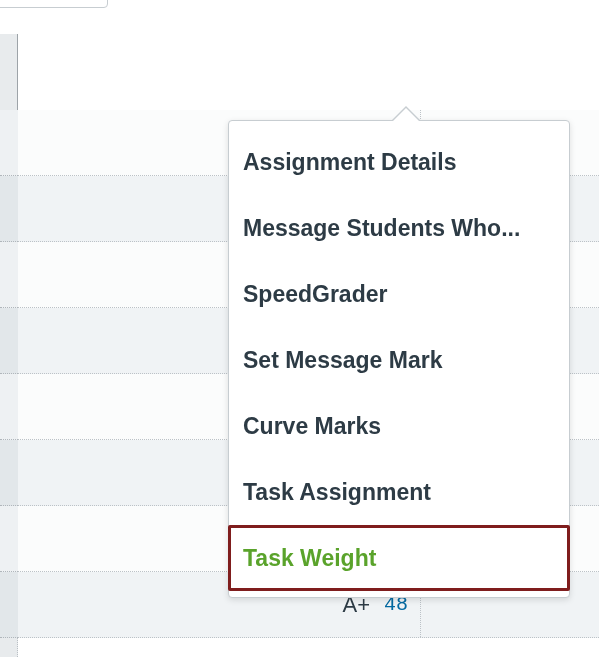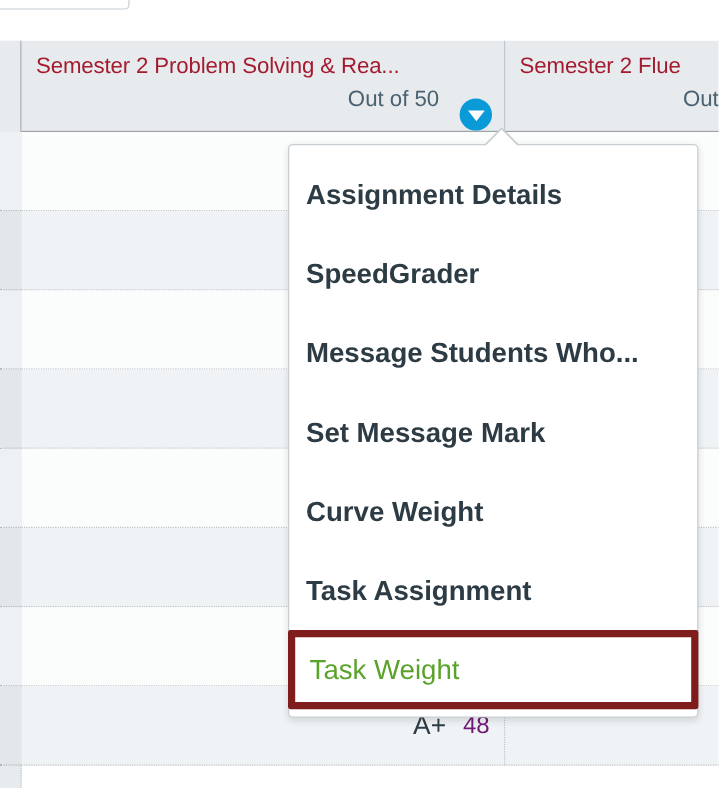--- a/index.html
+++ b/index.html
@@ -161,23 +161,24 @@
   }
   .cell.c1 { left: 0; width: 403px; }
   .cell.c2 { left: 403px; width: 190px; border-right: none; }
 
   .grade-letter {
     color: #2d3b45;
     font-size: 22px;
     line-height: 22px;
   }
   .grade-score {
-    color: #701a75;
+    color: #0369a1;
     font-size: 20px;
     line-height: 20px;
+    font-family: Liberation Mono, monospace;
   }
 
   
   .strip-row {
     position: absolute;
     left: 0;
     width: 18px;
     height: 66px;
     box-sizing: border-box;
     border-bottom: 1px dotted #b0b6bb;
@@ -189,21 +190,20 @@
   .popup {
     position: absolute;
     left: 228px;
     top: 120px;
     width: 340px;
     background: #ffffff;
     border: 1px solid #c7cdd1;
     border-radius: 4px;
     box-shadow: 0 2px 6px rgba(0,0,0,0.12);
     z-index: 40;
-    margin-left: 12px;
   }
   .popup-pointer,
   .popup-pointer-fill {
     position: absolute;
     width: 0;
     height: 0;
   }
   .popup-pointer {
     left: 162px;
     top: -15px;
@@ -231,23 +231,23 @@
     padding-left: 12px;
     font-size: 23px;
     font-weight: bold;
     color: #2d3b45;
     cursor: pointer;
     box-sizing: border-box;
     border: 2px solid transparent;
     border-radius: 2px;
   }
   .menu-item.selected {
-    border: 6px solid #7f1d1d;
+    border: 3px solid #7f1d1d;
     color: #5aa32b;
-    font-weight: normal;
+    font-weight: bold;
     margin: 0 -1px;
   }
 </style>
 </head>
 <body>
 
 <div id="screen">
 
   <div class="top-stub"></div>
 
@@ -260,36 +260,20 @@
           <div class="strip-row even" style="top: 142px;"></div>
           <div class="strip-row odd" style="top: 208px;"></div>
           <div class="strip-row even" style="top: 274px;"></div>
           <div class="strip-row odd" style="top: 340px;"></div>
           <div class="strip-row even" style="top: 406px;"></div>
           <div class="strip-row odd" style="top: 472px;"></div>
           <div class="strip-row even" style="top: 538px;"></div>
         </div>
     </div>
 
-    <div class="header-row">
-
-      <div class="col-header c1">
-        <div class="col-title">Semester 2 Problem Solving &amp; Rea...</div>
-        <div class="col-sub">Out of 50</div>
-        <button class="col-menu-btn">
-          <span class="caret"></span>
-        </button>
-      </div>
-
-      <div class="col-header c2">
-        <div class="col-title">Semester 2 Flue</div>
-        <div class="col-sub">Out</div>
-      </div>
-
-    </div>
 
     <div class="body-rows" id="body-rows">
         <div class="row odd">
           <div class="cell c1">
             <span class="grade-letter">A-</span>
           </div>
           <div class="cell c2"></div>
         </div>
         <div class="row even">
           <div class="cell c1">
@@ -339,30 +323,30 @@
   </div>
 
   <div class="popup">
     <div class="popup-pointer"></div>
     <div class="popup-pointer-fill"></div>
     <ul class="menu-list" id="menu-list">
         <li class="menu-item">
           <span>Assignment Details</span>
         </li>
         <li class="menu-item">
+          <span>Message Students Who...</span>
+        </li>
+        <li class="menu-item">
           <span>SpeedGrader</span>
         </li>
         <li class="menu-item">
-          <span>Message Students Who...</span>
-        </li>
-        <li class="menu-item">
           <span>Set Message Mark</span>
         </li>
         <li class="menu-item">
-          <span>Curve Weight</span>
+          <span>Curve Marks</span>
         </li>
         <li class="menu-item">
           <span>Task Assignment</span>
         </li>
         <li class="menu-item selected">
           <span>Task Weight</span>
         </li>
       </ul>
   </div>
 

